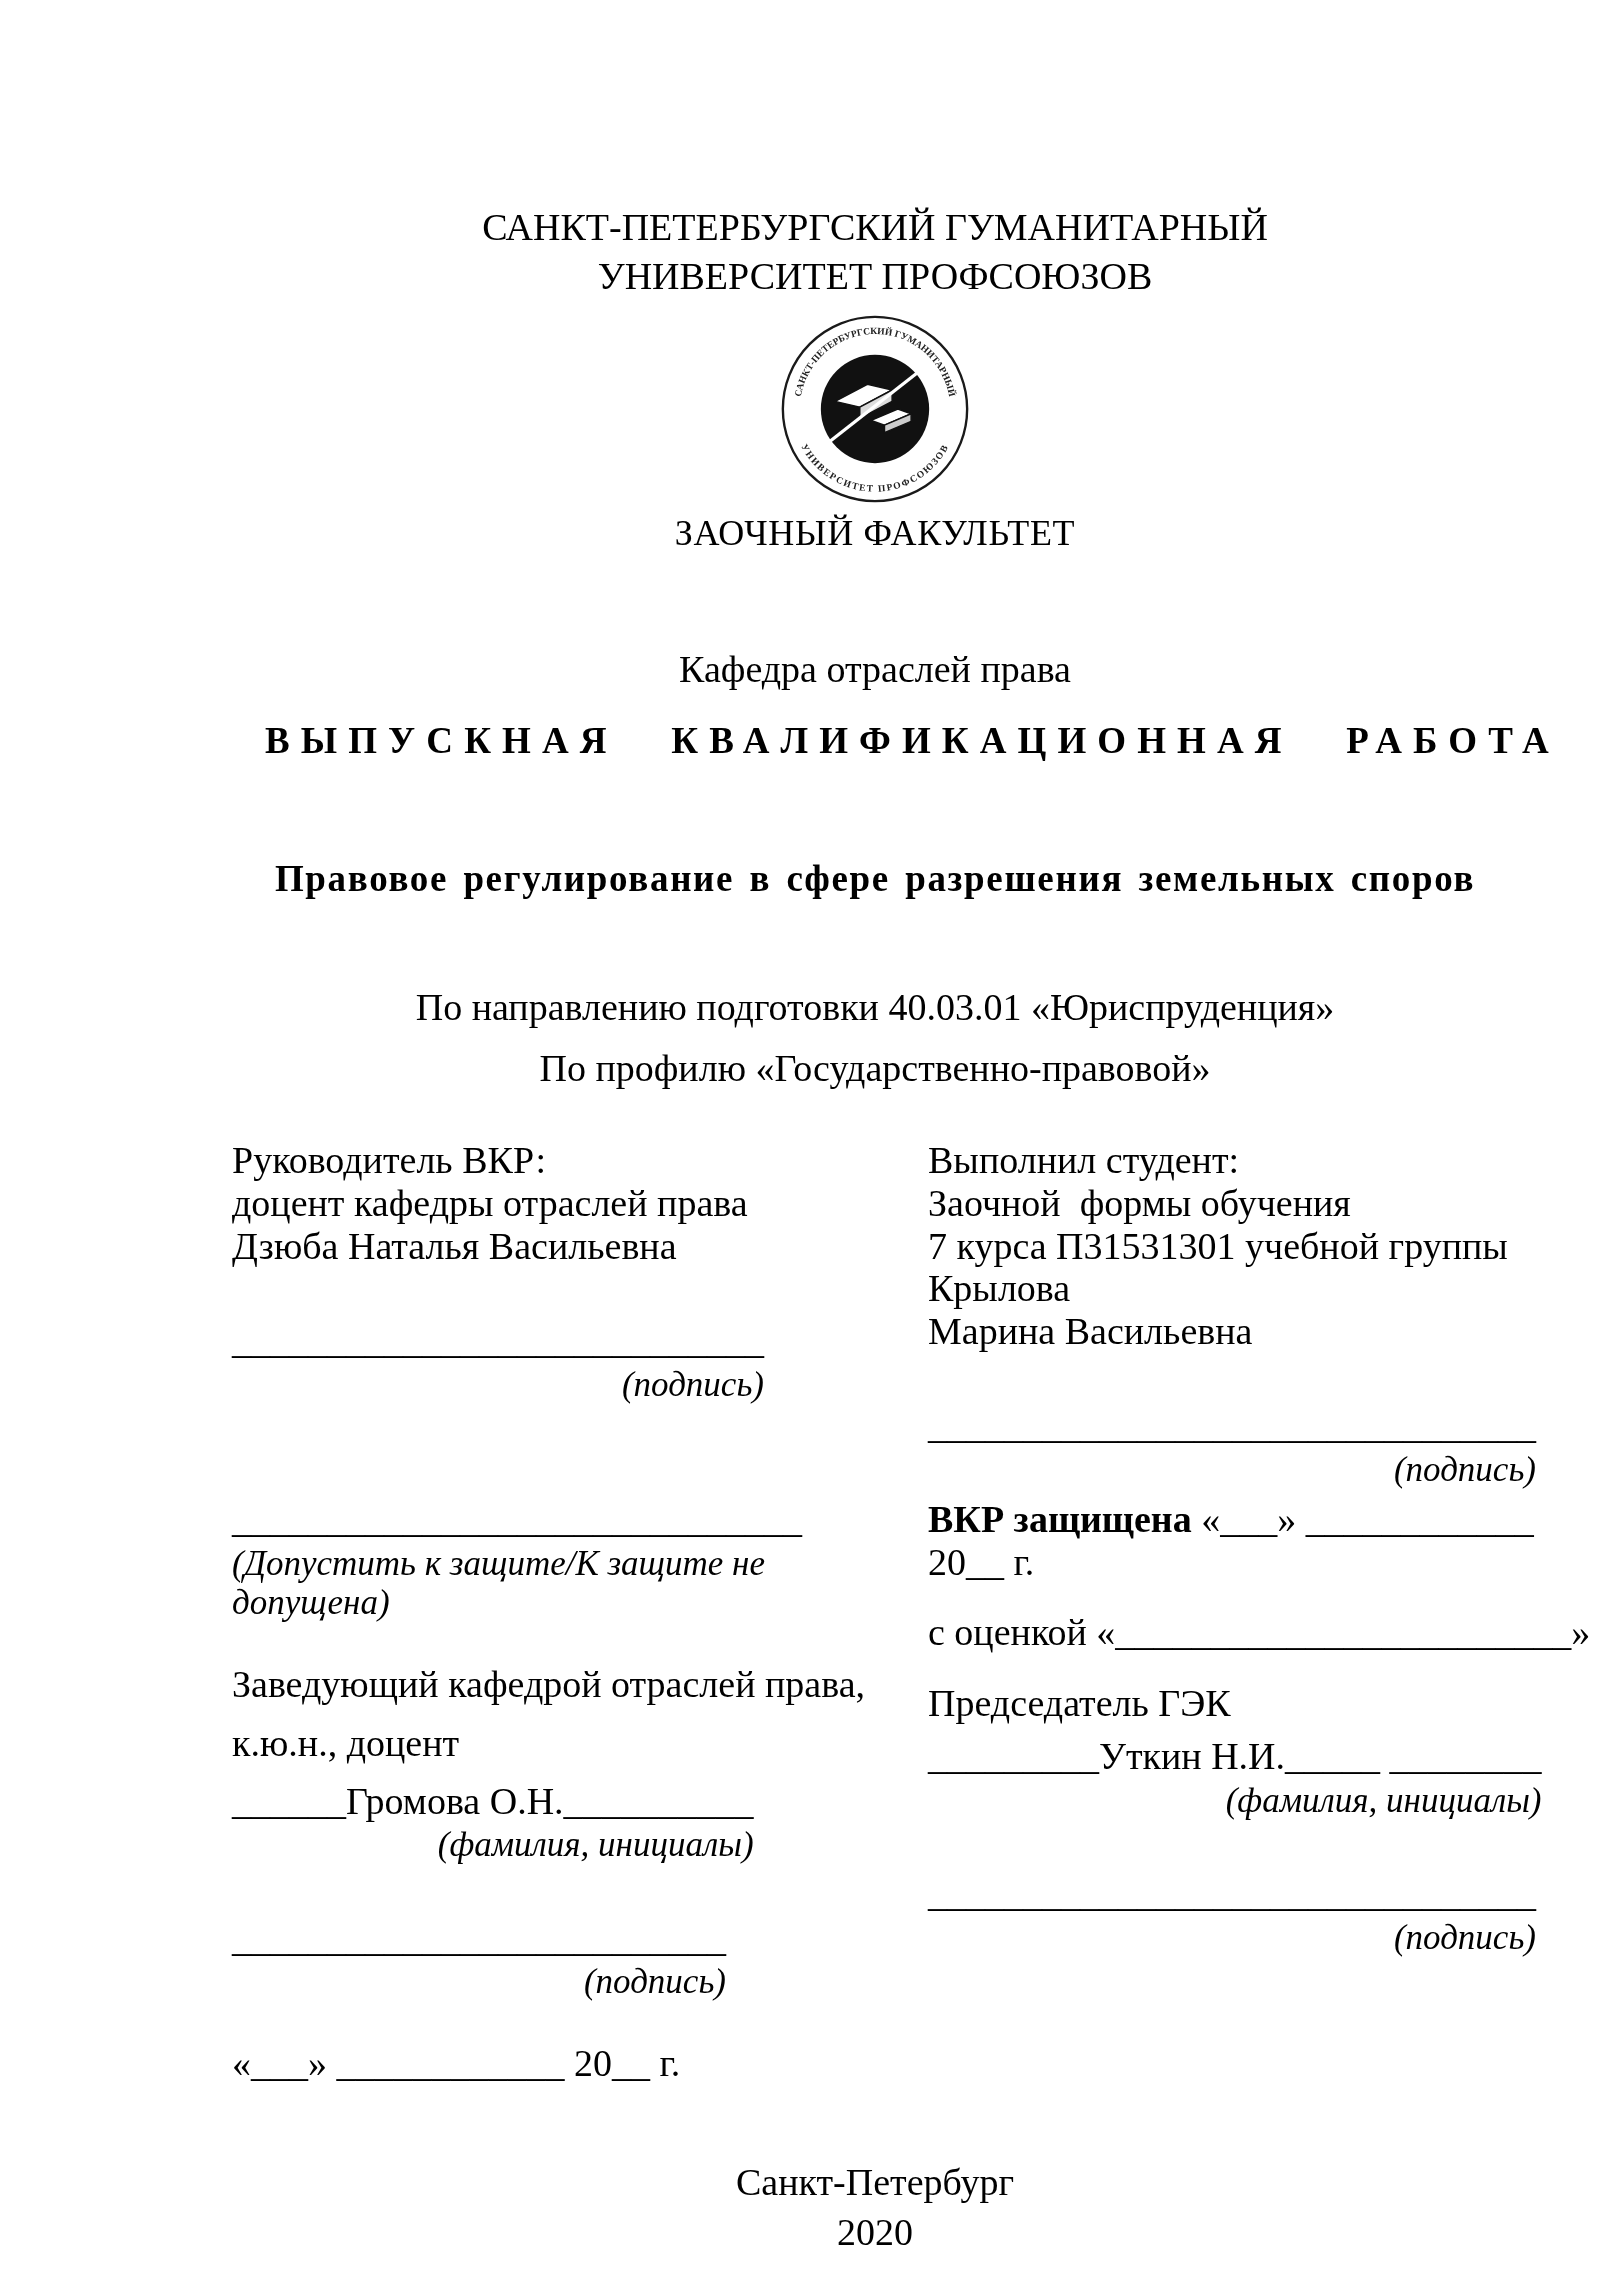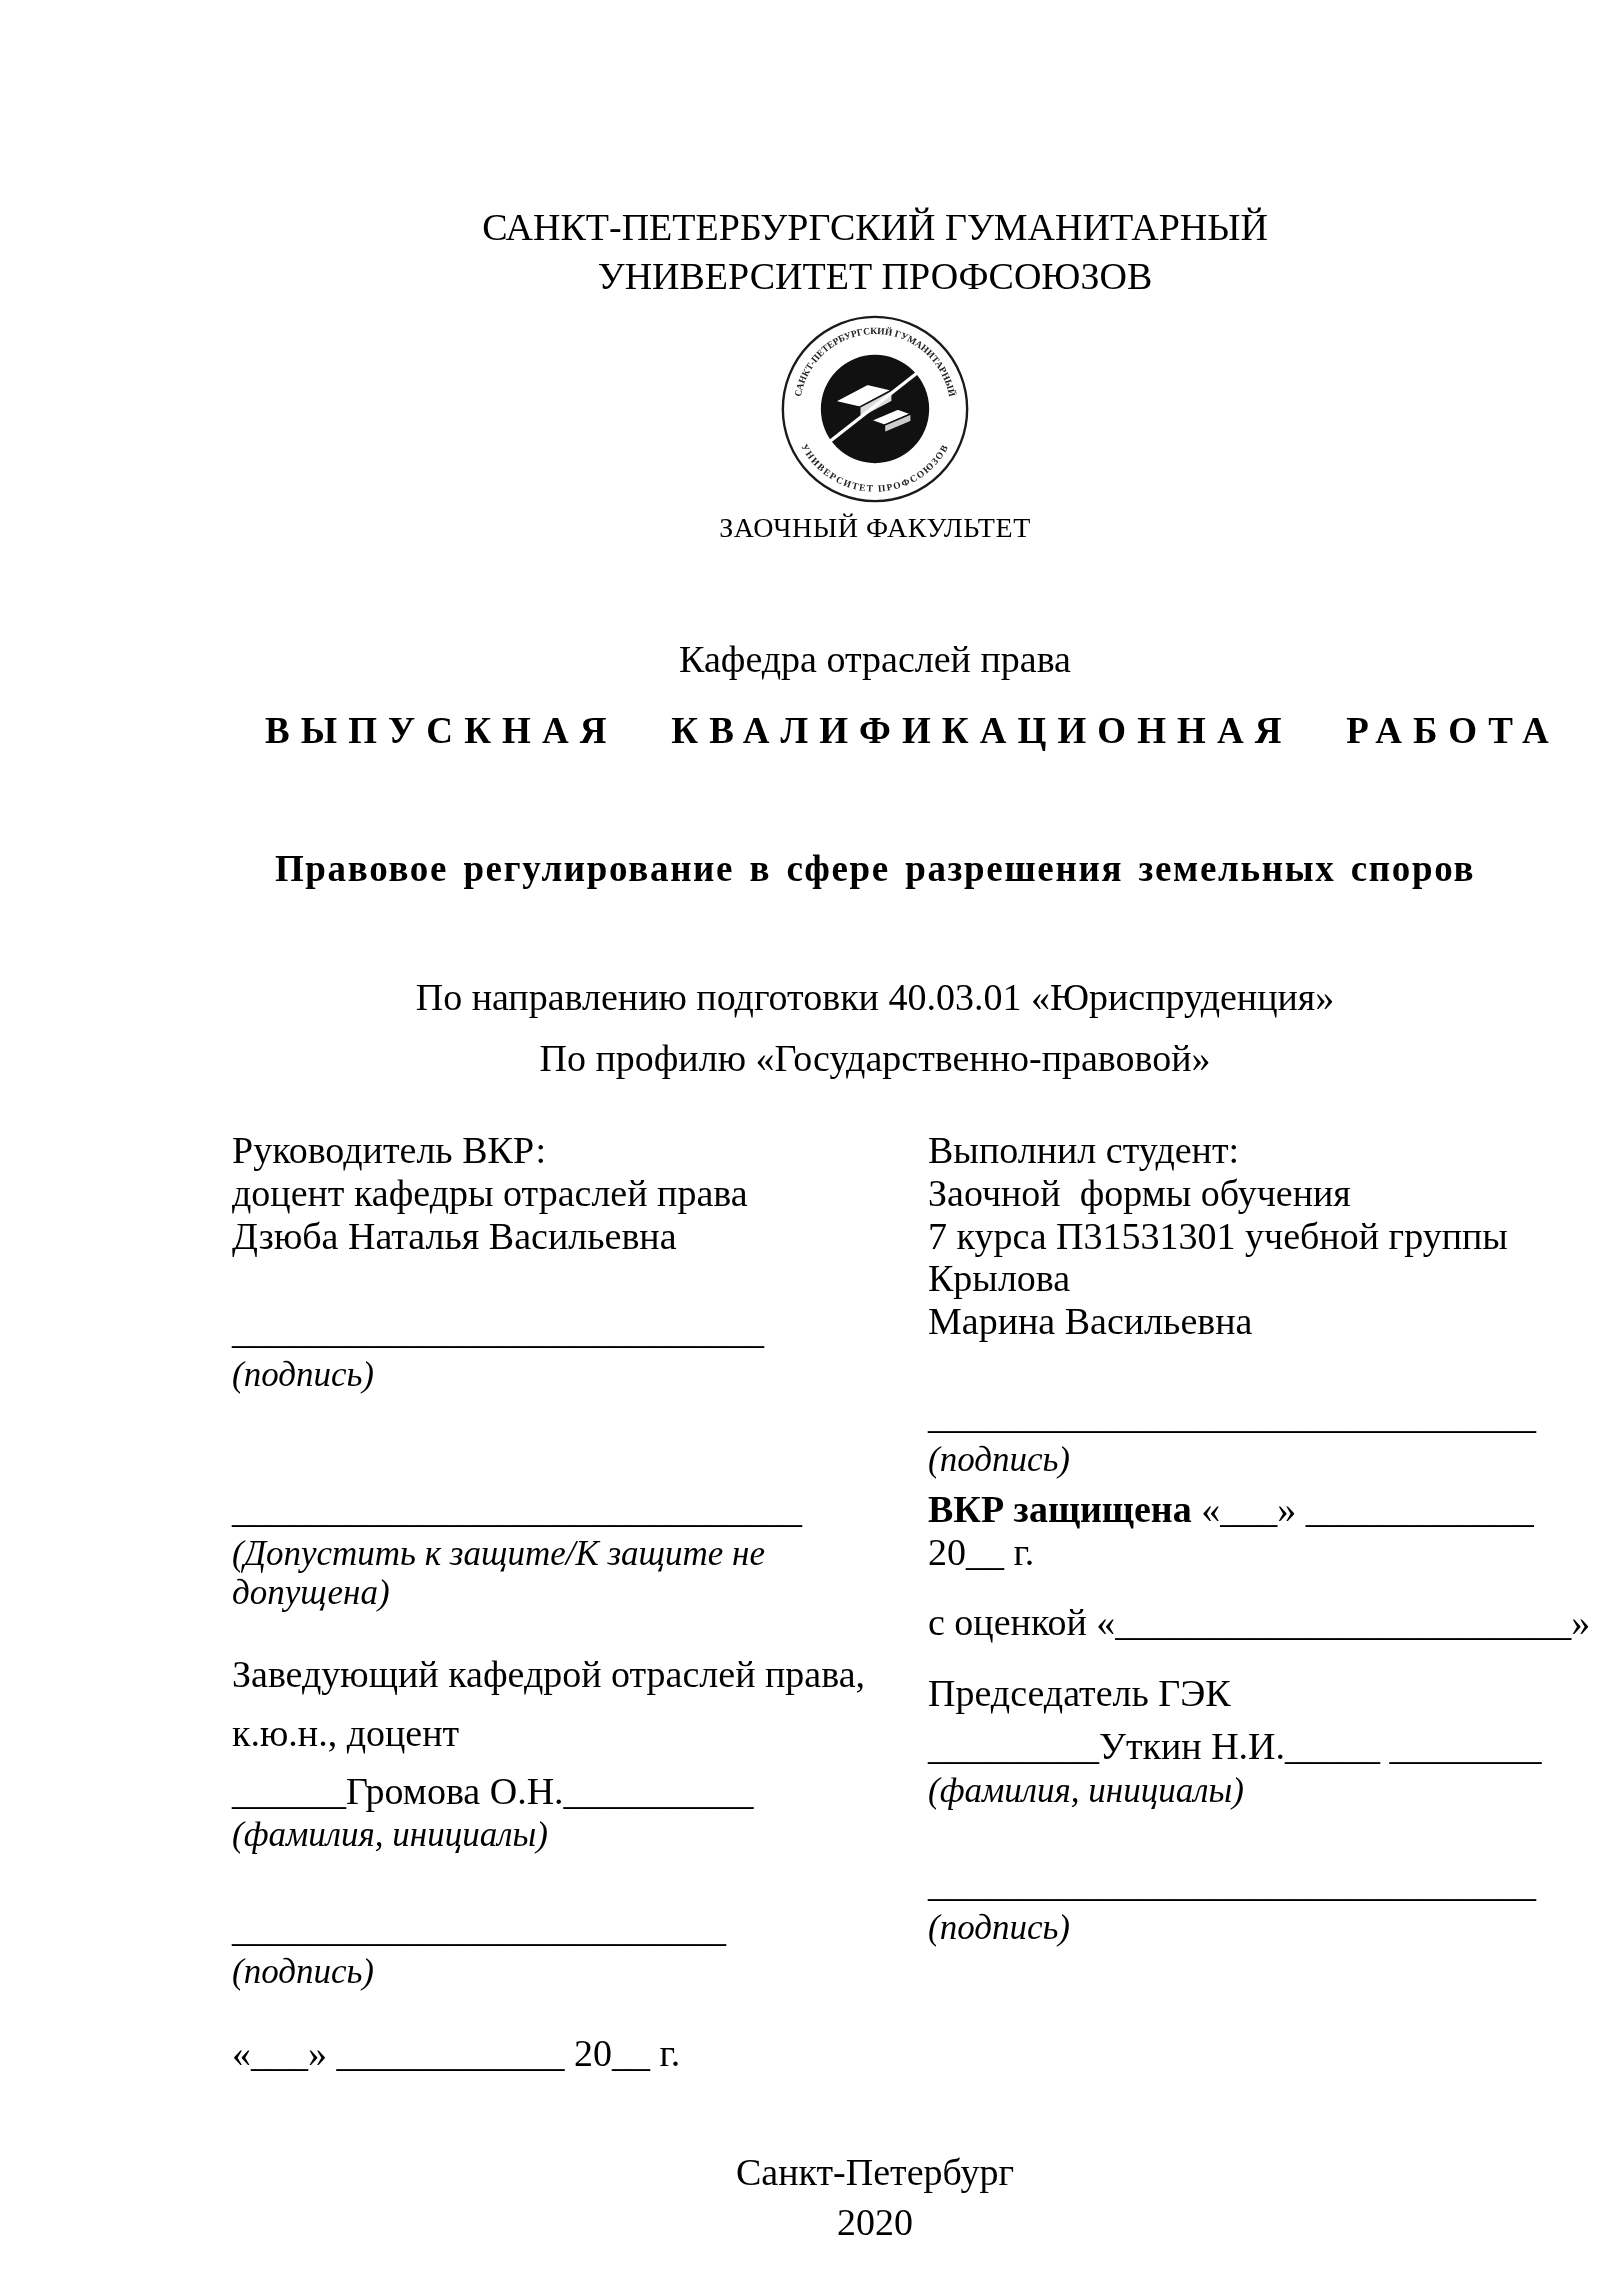--- a/index.html
+++ b/index.html
@@ -11,21 +11,21 @@
     color: #000000;
     font-family: "Liberation Serif", serif;
     font-size: 38px;
     box-sizing: border-box;
     padding: 203px 105px 0 232px;
     overflow: hidden;
   }
   .center { text-align: center; }
   .header-uni { line-height: 1.28; }
   .logo-wrap { margin-top: 14px; line-height: 0; }
-  .faculty { font-size: 28px; margin-top: 7.9px; letter-spacing: 0.02em; }
+  .faculty { font-size: 36px; margin-top: 7.9px; letter-spacing: 0.02em; }
   .department { margin-top: 93px; }
   .work-type {
     margin-top: 28px;
     font-weight: bold;
     font-size: 37px;
     letter-spacing: 0.30em;
     word-spacing: 0.9em;
     white-space: nowrap;
     margin-left: 33px;
   }
@@ -48,21 +48,21 @@
     grid-template-columns: 687px 1fr;
     row-gap: 46px;
     gap: 9px;
   }
   .cell { line-height: 1.12; }
   .keep-space { white-space: pre-wrap; }
 
   .sig-block { width: fit-content; margin-top: 52px; }
   .sig-block .line { text-align: left; white-space: pre; }
   .sig-block .caption {
-    text-align: left;
+    text-align: right;
     font-style: italic;
     font-size: 35px;
     margin-top: 3.1px;
   }
   .sig-block.left-caption .caption { text-align: left; }
   .sig-block.tight { margin-top: 7px; }
   .sig-block.first { margin-top: 0; }
   .admission .head-line { margin-top: 33px; line-height: 1.55; }
   .date-line { margin-top: 41px; }
   .defense-line { margin: 0 0 28px 0; white-space: nowrap; }

